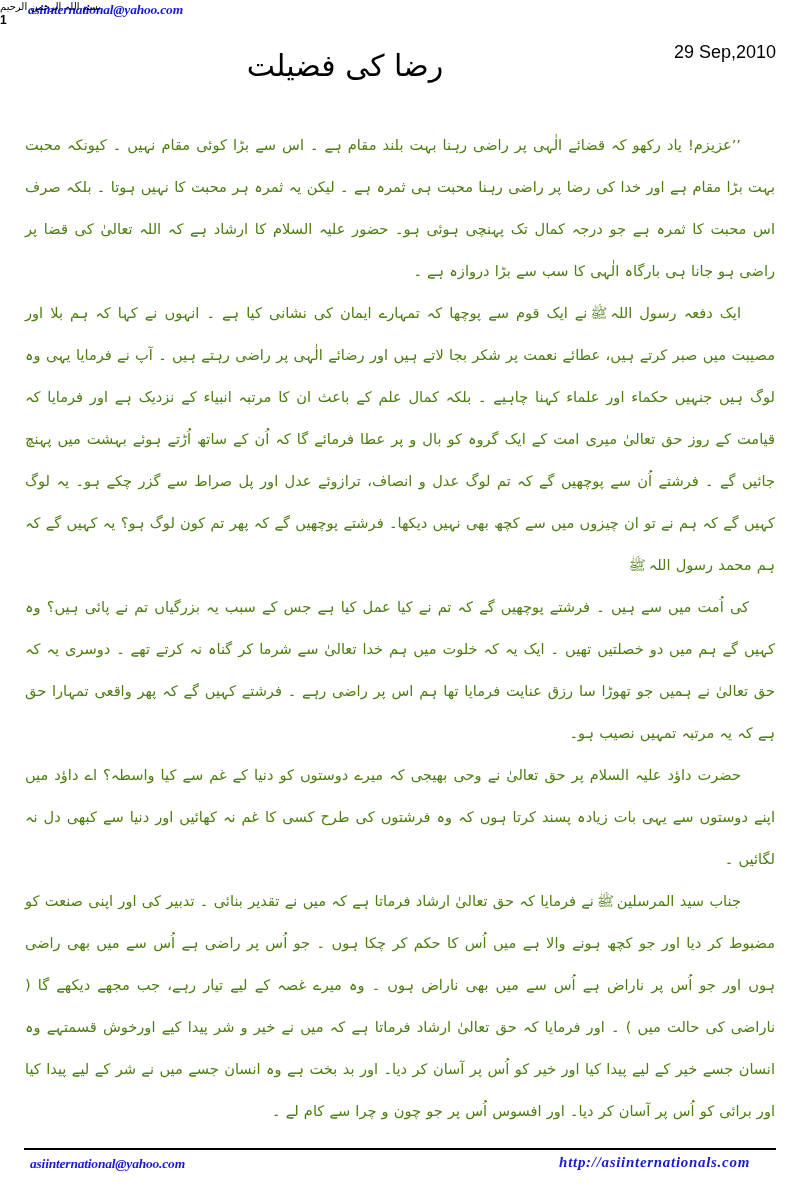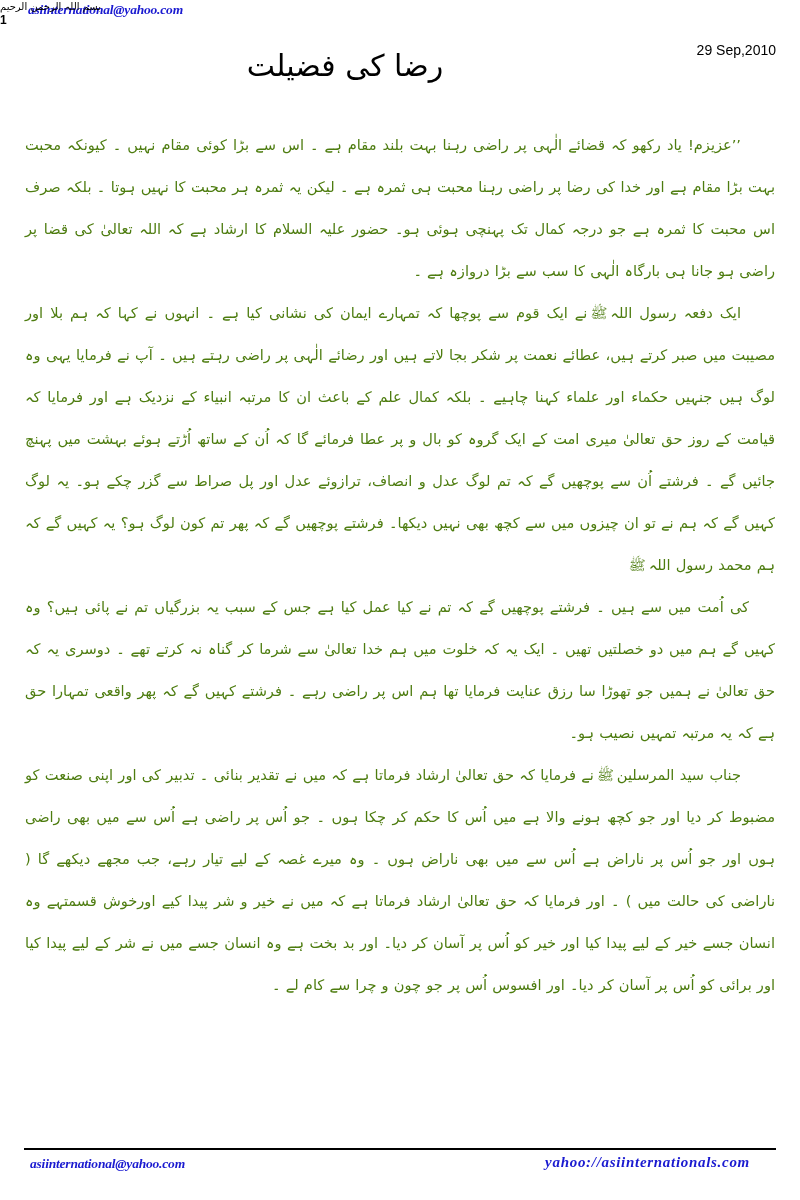--- a/index.html
+++ b/index.html
@@ -61,21 +61,21 @@
     font-size: 12px;
     color: #000;
     line-height: 13px;
     direction: ltr;
   }
   .hdr-date {
     position: absolute;
     top: 42px;
     right: 24px;
     font-family: "Liberation Sans", "DejaVu Sans", sans-serif;
-    font-size: 14px;
+    font-size: 18px;
     color: #000;
     white-space: nowrap;
   }
   .doc-title {
     position: absolute;
     top: 44px;
     left: 0;
     width: 800px;
     text-align: center;
     direction: rtl;
@@ -186,26 +186,29 @@
 
     <p class="para">
       <span>ایک دفعہ رسول اللہ</span><span class="salla">ﷺ</span><span>نے ایک قوم سے پوچھا کہ تمہارے ایمان کی نشانی کیا ہے ۔ انہوں نے کہا کہ ہم بلا  اور مصیبت میں صبر کرتے ہیں،  عطائے نعمت پر شکر بجا لاتے ہیں اور رضائے الٰہی پر راضی رہتے ہیں ۔  آپ  نے فرمایا یہی وہ لوگ ہیں جنہیں حکماء اور علماء کہنا چاہیے ۔ بلکہ کمال علم کے باعث ان کا مرتبہ انبیاء کے نزدیک ہے اور فرمایا کہ قیامت کے روز حق تعالیٰ میری امت کے ایک گروہ کو بال و پر عطا فرمائے گا کہ اُن کے ساتھ اُڑتے ہوئے بہشت میں پہنچ جائیں گے ۔ فرشتے اُن سے پوچھیں گے کہ تم لوگ عدل و انصاف، ترازوئے عدل اور پل صراط سے گزر چکے ہو۔  یہ لوگ کہیں گے کہ ہم نے تو ان چیزوں میں سے کچھ بھی نہیں دیکھا۔ فرشتے پوچھیں گے کہ پھر تم کون لوگ ہو؟  یہ کہیں گے کہ ہم محمد رسول اللہ</span><span class="salla">ﷺ</span>
     </p>
 
     <p class="para tight">
       <span>کی اُمت میں سے ہیں ۔ فرشتے پوچھیں گے کہ تم نے کیا عمل کیا ہے جس کے سبب یہ بزرگیاں تم نے پائی ہیں؟ وہ کہیں گے ہم میں دو خصلتیں تھیں ۔ ایک یہ کہ خلوت میں ہم خدا تعالیٰ سے شرما کر گناہ نہ کرتے تھے ۔ دوسری یہ کہ حق تعالیٰ نے ہمیں جو تھوڑا سا رزق عنایت فرمایا تھا ہم اس پر راضی رہے ۔ فرشتے کہیں گے کہ پھر واقعی تمہارا حق ہے کہ یہ مرتبہ تمہیں نصیب ہو۔</span>
     </p>
 
 
+    <p class="para">
+      <span>حضرت داؤد علیہ السلام پر حق تعالیٰ نے وحی بھیجی کہ میرے دوستوں کو دنیا کے غم سے کیا واسطہ؟  اے داؤد میں اپنے دوستوں سے یہی بات زیادہ پسند کرتا ہوں کہ وہ فرشتوں کی طرح کسی کا غم نہ کھائیں اور دنیا سے کبھی دل نہ لگائیں ۔</span>
+    </p>
 
     <p class="para">
       <span>جناب سید المرسلین</span><span class="salla">ﷺ</span><span>نے فرمایا کہ حق تعالیٰ ارشاد فرماتا ہے کہ میں نے تقدیر بنائی ۔ تدبیر کی اور اپنی صنعت کو مضبوط کر دیا اور جو کچھ ہونے والا ہے میں اُس کا حکم کر چکا ہوں ۔ جو اُس پر راضی ہے اُس سے میں بھی راضی ہوں اور جو اُس پر ناراض ہے اُس سے میں بھی ناراض ہوں ۔ وہ میرے غصہ کے لیے تیار رہے، جب مجھے دیکھے گا ( ناراضی کی حالت میں ) ۔ اور فرمایا کہ حق تعالیٰ ارشاد فرماتا ہے کہ میں نے خیر و شر پیدا کیے اور</span><span class="emph">خوش قسمت</span><span>ہے وہ انسان جسے خیر کے لیے پیدا کیا اور خیر کو اُس پر آسان کر دیا۔ اور بد بخت ہے وہ انسان جسے میں نے شر کے لیے پیدا کیا اور برائی کو اُس پر آسان کر دیا۔ اور افسوس اُس پر جو چون و چرا سے کام لے ۔</span>
     </p>
 
   </div>
 
   <div class="page-footer">
     <div class="footer-rule"></div>
     <div class="ftr-email">asiinternational@yahoo.com</div>
-    <div class="ftr-url">yahoo://asiinternationals.com</div>
+    <div class="ftr-url">http://asiinternationals.com</div>
   </div>
 
 </div>
 
 </body></html>

